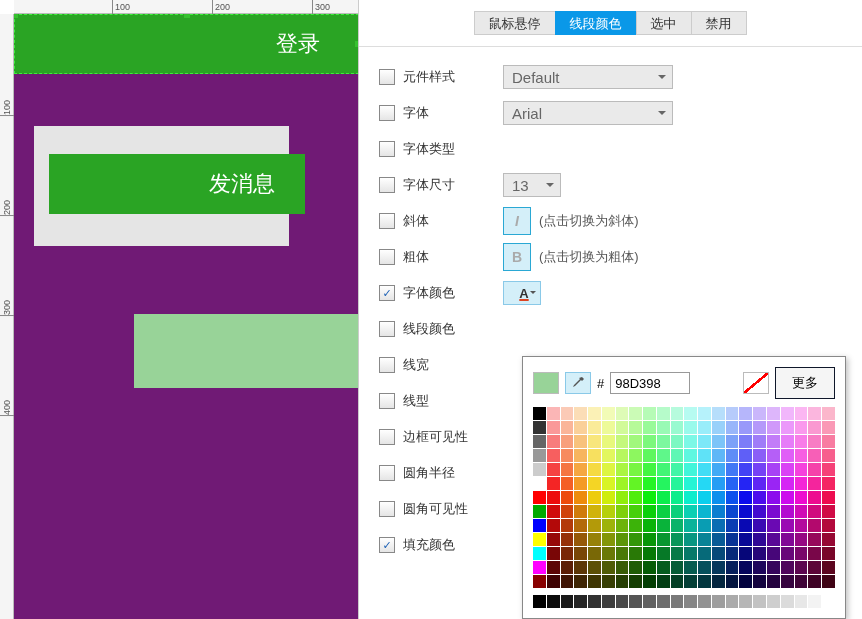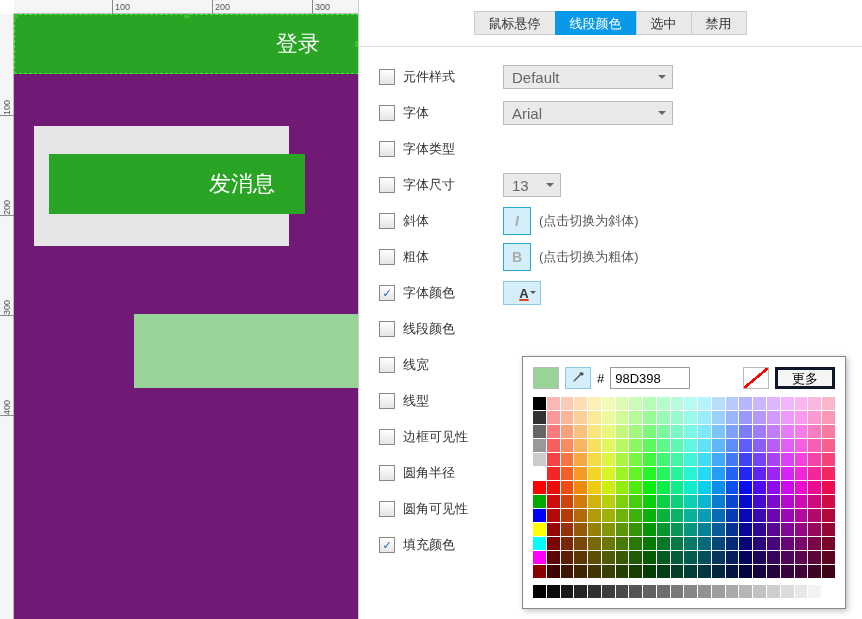--- a/index.html
+++ b/index.html
@@ -35,21 +35,21 @@
 .color-btn { width: 38px; height: 24px; border: 1px solid #8ac9e8; background: #d4eff9; display: flex; align-items: center; justify-content: center; position: relative; cursor: pointer; padding-left: 4px; }
 .color-btn .a { font-weight: bold; font-size: 13px; color: #333; text-decoration: underline; text-decoration-color: #d42; text-decoration-thickness: 2px; }
 .color-btn::after { content: ""; position: absolute; right: 4px; top: 9px; border: 3px solid transparent; border-top-color: #555; }
 .color-popup { position: absolute; top: 356px; left: 522px; width: 324px; background: #fff; border: 1px solid #888; box-shadow: 2px 2px 6px rgba(0,0,0,.25); padding: 10px; }
 .cp-header { display: flex; align-items: center; gap: 6px; margin-bottom: 8px; }
 .swatch { width: 26px; height: 22px; background: #98d398; border: 1px solid #bbb; }
 .eyedrop { width: 26px; height: 22px; border: 1px solid #8ac9e8; background: #d4eff9; display: flex; align-items: center; justify-content: center; font-size: 13px; cursor: pointer; }
 .hash { font-size: 13px; }
 .hex-input { width: 80px; height: 22px; border: 1px solid #999; font-size: 13px; padding: 0 4px; }
 .nocolor { width: 26px; height: 22px; border: 1px solid #bbb; background: linear-gradient(to bottom right, #fff 46%, #f00 46%, #f00 54%, #fff 54%); cursor: pointer; }
-.more-btn { width: 60px; height: 22px; border: 3px solid #0f172a; background: #f5f5f5; font-size: 13px; cursor: pointer; }
+.more-btn { width: 60px; height: 32px; border: 1px solid #0f172a; background: #f5f5f5; font-size: 13px; cursor: pointer; }
 .spacer { flex: 1; }
 .palette { display: flex; flex-direction: column; gap: 1px; }
 .prow { display: flex; gap: 1px; }
 .pc { width: 13px; height: 13px; cursor: pointer; }
 .prow.footer { margin-top: 6px; }
 </style>
 </head>
 <body>
 
 <div class="canvas-area">

